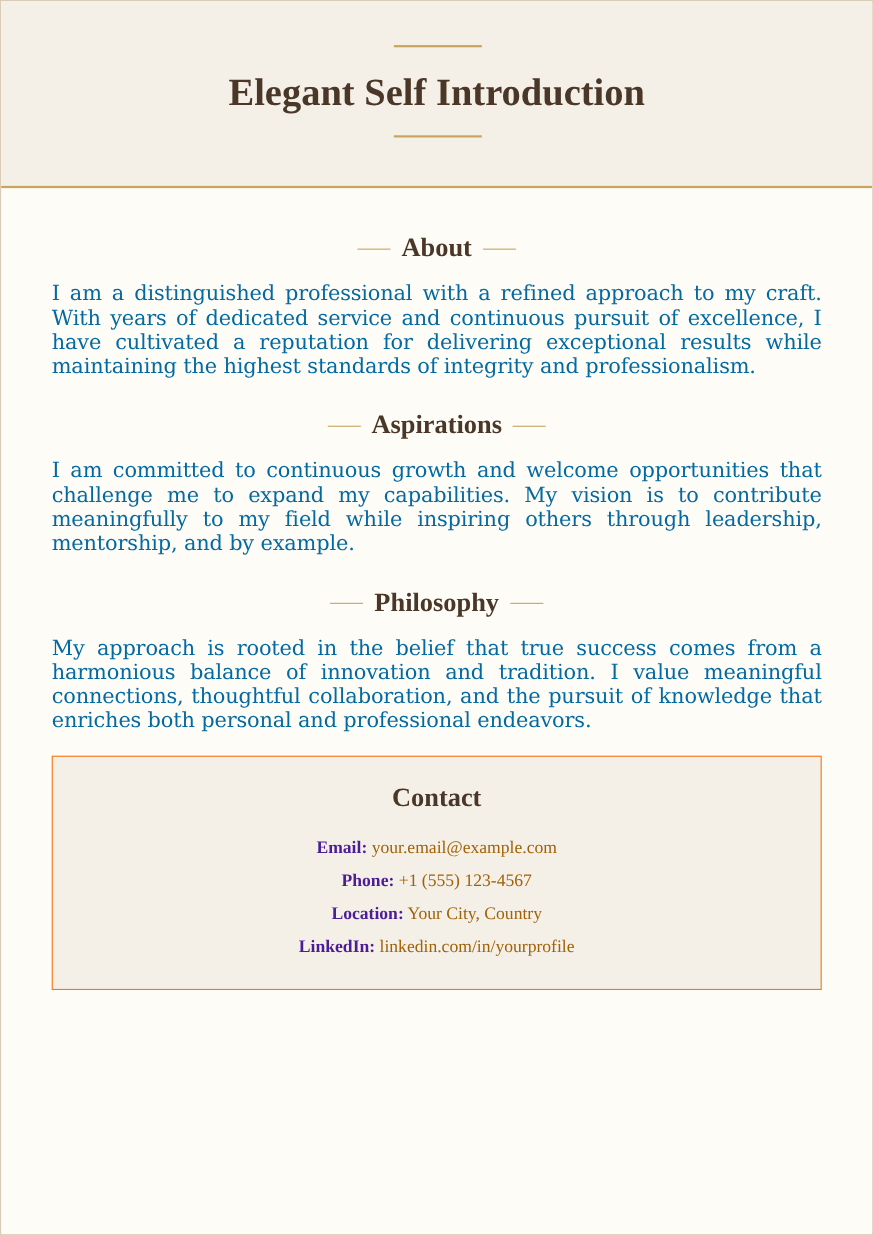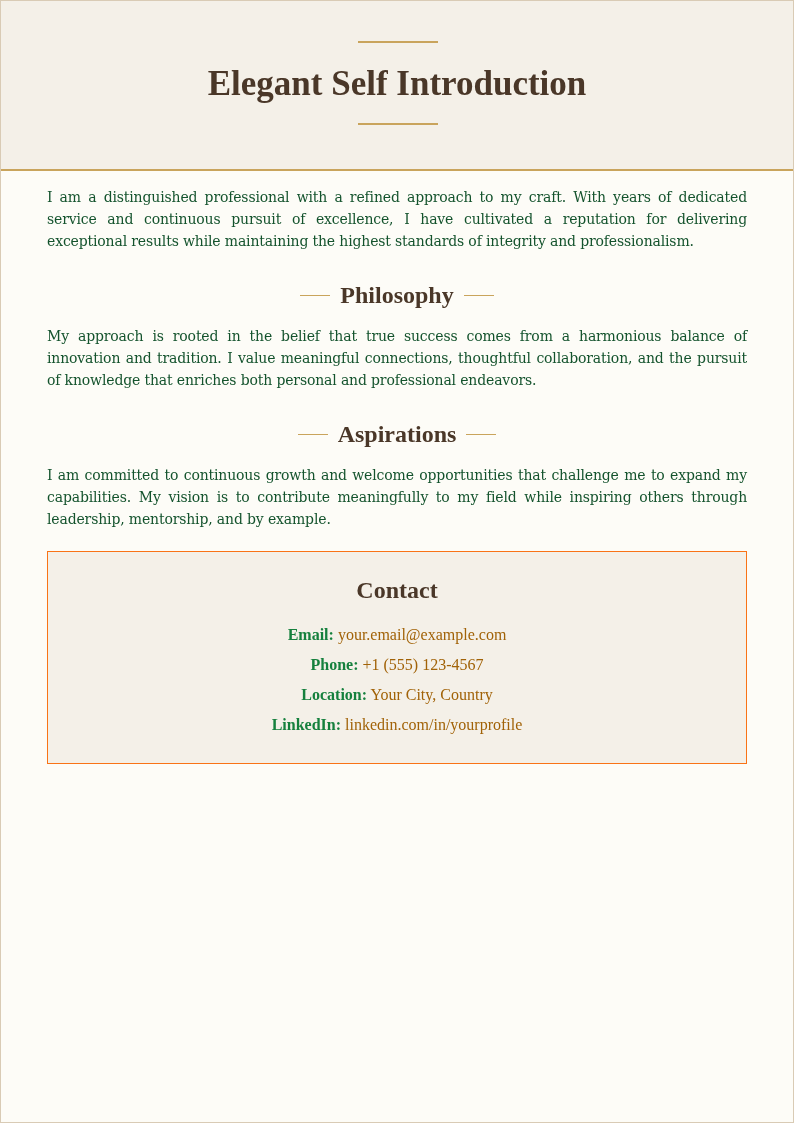--- a/index.html
+++ b/index.html
@@ -42,22 +42,22 @@
     margin: 0;
     font-family: "Liberation Serif", serif;
     font-weight: bold; font-size: 24px; color: #4a3728;
     height: 30px;
   }
   .section-title .dash {
     display: inline-block; width: 30px; height: 1px; background: #c9a45c;
     margin: 0 10px;
   }
   .para {
-    font-size: 14px; line-height: 22px; text-align: justify;
-    color: #14532d; margin: 0;
+    font-size: 19px; line-height: 22px; text-align: justify;
+    color: #0369a1; margin: 0;
     letter-spacing: -0.15px;
   }
   .s1-title { margin-top: 40px; }
   .s1-para { margin-top: 15px; }
   .s2-title { margin-top: 28px; }
   .s2-para { margin-top: 15px; }
   .s3-title { margin-top: 28px; }
   .s3-para { margin-top: 15px; }
   .contact {
     margin-top: 21px;
@@ -70,53 +70,58 @@
   }
   .contact h2 {
     margin: 0; font-family: "Liberation Serif", serif; font-weight: bold;
     font-size: 24px; color: #4a3728; line-height: 32px;
   }
   .contact-row {
     font-family: "Liberation Serif", serif;
     font-size: 16px; line-height: 30px;
   }
   .contact-rows { margin-top: 14px; }
-  .contact-row .lbl { font-weight: bold; color: #15803d; }
+  .contact-row .lbl { font-weight: bold; color: #4c1d95; }
   .contact-row .val { color: #a16207; }
 </style>
 </head>
 <body>
 
 <header class="header">
   <div class="rule top"></div>
   <h1>Elegant Self Introduction</h1>
   <div class="rule bottom"></div>
 </header>
 
 <main class="content">
   <section>
+    <h2 class="section-title s1-title">
+      <span class="dash"></span>
+      <span>About</span>
+      <span class="dash"></span>
+    </h2>
     <p class="para s1-para">I am a distinguished professional with a refined approach to my craft. With years of dedicated service and continuous pursuit of excellence, I have cultivated a reputation for delivering exceptional results while maintaining the highest standards of integrity and professionalism.</p>
+  </section>
+
+  <section>
+    <h2 class="section-title s3-title">
+      <span class="dash"></span>
+      <span>Aspirations</span>
+      <span class="dash"></span>
+    </h2>
+    <p class="para s3-para">I am committed to continuous growth and welcome opportunities that challenge me to expand my capabilities. My vision is to contribute meaningfully to my field while inspiring others through leadership, mentorship, and by example.</p>
   </section>
 
   <section>
     <h2 class="section-title s2-title">
       <span class="dash"></span>
       <span>Philosophy</span>
       <span class="dash"></span>
     </h2>
     <p class="para s2-para">My approach is rooted in the belief that true success comes from a harmonious balance of innovation and tradition. I value meaningful connections, thoughtful collaboration, and the pursuit of knowledge that enriches both personal and professional endeavors.</p>
-  </section>
-
-  <section>
-    <h2 class="section-title s3-title">
-      <span class="dash"></span>
-      <span>Aspirations</span>
-      <span class="dash"></span>
-    </h2>
-    <p class="para s3-para">I am committed to continuous growth and welcome opportunities that challenge me to expand my capabilities. My vision is to contribute meaningfully to my field while inspiring others through leadership, mentorship, and by example.</p>
   </section>
 
   <section class="contact">
     <h2>Contact</h2>
     <div class="contact-rows">
       <div class="contact-row">
         <span class="lbl">Email:</span>
         <span class="val">your.email@example.com</span>
       </div>
       <div class="contact-row">

